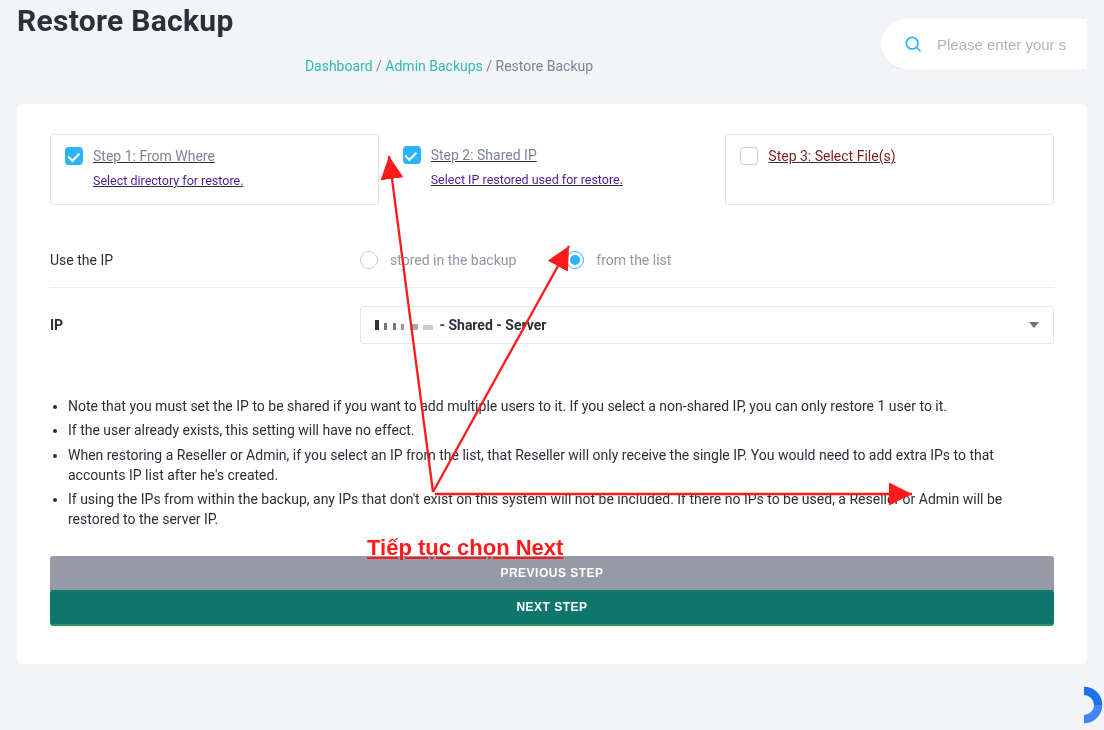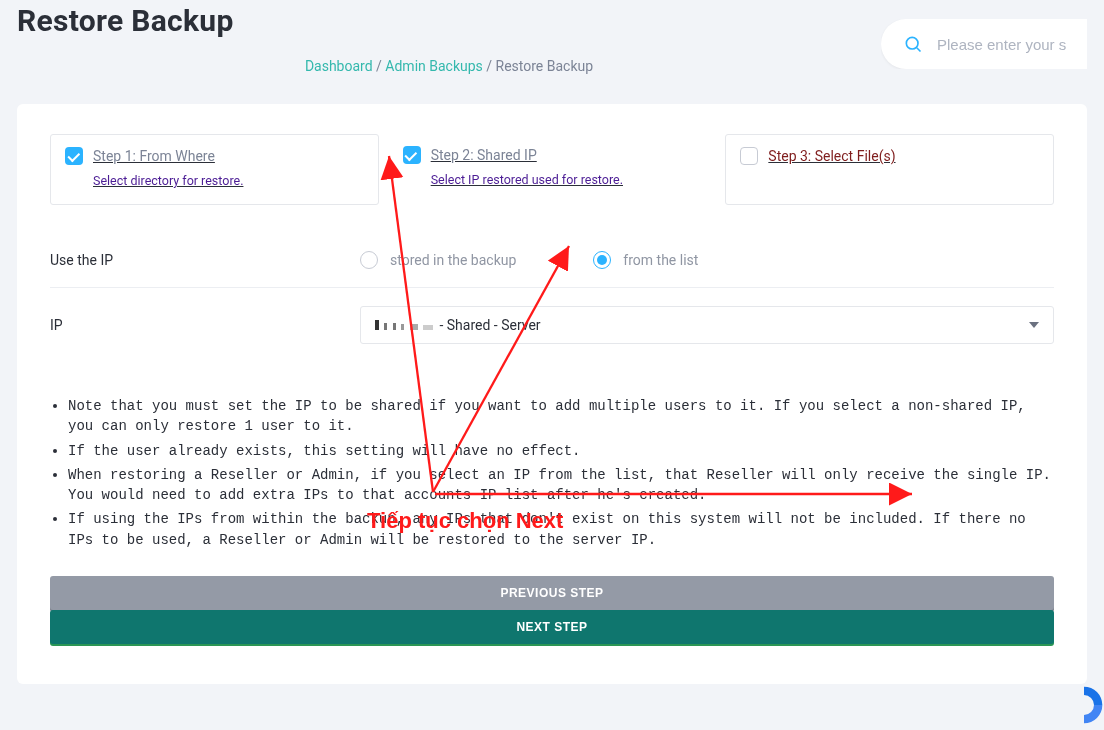--- a/index.html
+++ b/index.html
@@ -108,21 +108,21 @@
 
   .form-area { margin-top: 36px; }
   .form-row {
     display: flex;
     align-items: center;
     padding: 10px 0 18px 0;
     border-bottom: 1px solid #eceef2;
   }
   .form-row:last-of-type { border-bottom: none; }
   .form-label { width: 310px; font-size: 14px; color: #2b2f38; }
-  .radios { display: flex; align-items: center; gap: 77px; }
+  .radios { display: flex; align-items: center; gap: 50px; }
   .radio {
     display: inline-flex; align-items: center; gap: 12px;
     font-size: 14px; color: #9096a3; cursor: pointer;
   }
   .radio .dot {
     width: 18px; height: 18px; border-radius: 50%;
     border: 1.5px solid #c7cbd4; position: relative; flex: 0 0 auto;
   }
   .radio.selected .dot { border-color: #2bb3ff; }
   .radio.selected .dot::after {
@@ -152,21 +152,21 @@
     border-right: 5px solid transparent;
     border-top: 6px solid #6b7180;
   }
 
   .notes {
     margin-top: 34px;
     font-size: 14px;
     color: #2b2f38;
     line-height: 1.45;
   }
-  .notes ul { list-style: disc; padding-left: 18px; font-family: Liberation Mono, monospace; }
+  .notes ul { list-style: disc; padding-left: 18px; }
   .notes li { margin-bottom: 4px; }
 
   .btn-row {
     margin-top: 26px;
     display: flex; justify-content: space-between; flex-direction: column;
   }
   .btn {
     border: none; cursor: pointer;
     padding: 10px 18px; border-radius: 3px;
     font-size: 12px; font-weight: 700;
@@ -256,21 +256,21 @@
           <span class="dot"></span>
           <span>stored in the backup</span>
         </label>
         <label class="radio selected">
           <span class="dot"></span>
           <span>from the list</span>
         </label>
       </div>
     </div>
 
-    <div class="form-row" style="padding-top:18px;">
+    <div class="form-row" style="padding-top:18px;font-weight:bold;">
       <div class="form-label">IP</div>
       <div class="select">
         <span class="left">
           <span>
             <span class="blurbox" style="width:4px"></span>
             <span class="blurbox" style="width:3px;height:7px;background:#777"></span>
             <span class="blurbox" style="width:3px;height:7px;background:#777"></span>
             <span class="blurbox" style="width:3px;height:6px;background:#999"></span>
             <span class="blurbox" style="width:8px;height:6px;background:#aaa"></span>
             <span class="blurbox" style="width:10px;height:5px;background:#ccc"></span>
@@ -299,20 +299,20 @@
   <svg class="overlay" width="1040" height="560">
     <defs>
       <marker id="ah" markerWidth="12" markerHeight="12" refX="10" refY="5" orient="auto">
         <path d="M0,0 L10,5 L0,10 Z" fill="#ff1a1a"></path>
       </marker>
     </defs>
     <line x1="416" y1="388" x2="372" y2="52" stroke="#ff1a1a" stroke-width="2.3" marker-end="url(#ah)"></line>
     <line x1="416" y1="388" x2="552" y2="142" stroke="#ff1a1a" stroke-width="2.3" marker-end="url(#ah)"></line>
     <line x1="418" y1="390" x2="895" y2="390" stroke="#ff1a1a" stroke-width="2.3" marker-end="url(#ah)"></line>
   </svg>
-  <div class="ann-text" style="left:350px; top:404px;">Tiếp tục chọn Next</div>
+  <div class="ann-text" style="left:350px; top:431px;text-decoration:underline;">Tiếp tục chọn Next</div>
 
 </div>
 
 <svg class="captcha" viewBox="0 0 60 60">
   <path d="M30 8 a22 22 0 0 1 22 22 h-10 a12 12 0 0 0 -12 -12 z" fill="#1a73e8"></path>
   <path d="M52 30 a22 22 0 0 1 -22 22 v-10 a12 12 0 0 0 12 -12 z" fill="#4285f4"></path>
 </svg>
 
 </body></html>

